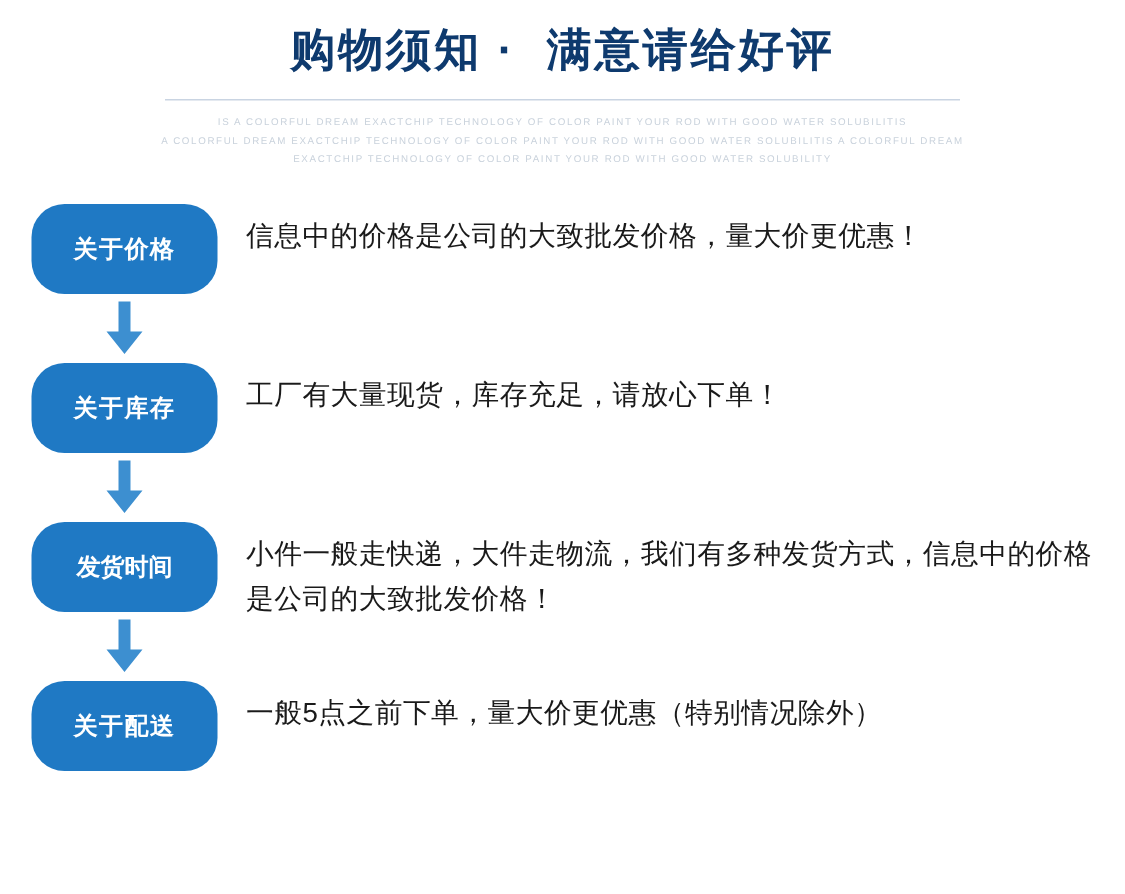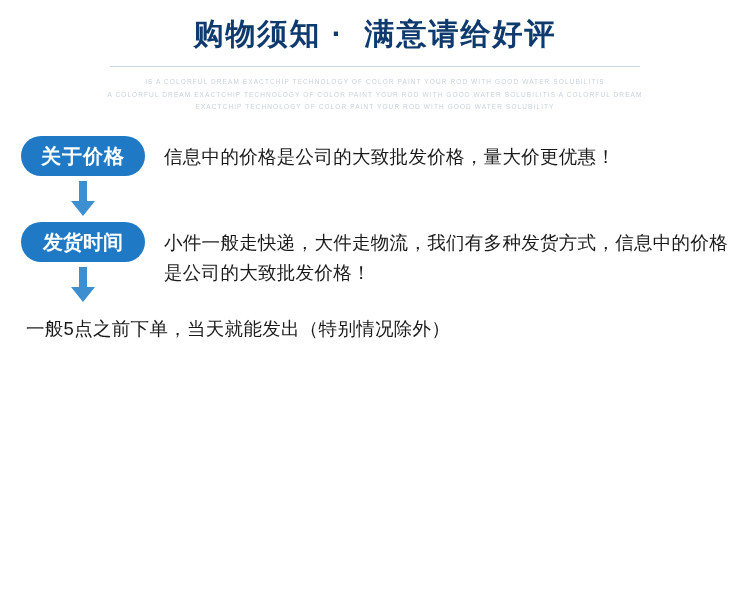--- a/index.html
+++ b/index.html
@@ -63,25 +63,25 @@
   }
   .badge-col {
     width: 138px;
     flex: 0 0 138px;
     display: flex;
     flex-direction: column;
     align-items: center;
   }
   .badge {
     width: 124px;
-    height: 40px;
+    height: 60px;
     border-radius: 22px;
     background: #1f79c4;
     color: #ffffff;
-    font-size: 20px;
+    font-size: 16px;
     font-weight: bold;
     letter-spacing: 1px;
     display: flex;
     align-items: center;
     justify-content: center;
     box-sizing: border-box;
   }
   .badge-wide {
     letter-spacing: 0px;
   }
@@ -135,35 +135,51 @@
             <polygon points="11,2 19,2 19,22 27,22 15,37 3,22 11,22" fill="#3d8fd0"></polygon>
           </svg>
         </div>
       </div>
       <div class="text-col">
         <div class="row-text">信息中的价格是公司的大致批发价格，量大价更优惠！</div>
       </div>
     </div>
 
 
+    <div class="row">
+      <div class="badge-col">
+        <div class="badge">关于库存</div>
+        <div class="arrow">
+          <svg width="30" height="40" viewBox="0 0 30 40" aria-hidden="true">
+            <polygon points="11,2 19,2 19,22 27,22 15,37 3,22 11,22" fill="#3d8fd0"></polygon>
+          </svg>
+        </div>
+      </div>
+      <div class="text-col">
+        <div class="row-text">工厂有大量现货，库存充足，请放心下单！</div>
+      </div>
+    </div>
 
     <div class="row">
       <div class="badge-col">
         <div class="badge badge-wide">发货时间</div>
         <div class="arrow">
           <svg width="30" height="40" viewBox="0 0 30 40" aria-hidden="true">
             <polygon points="11,2 19,2 19,22 27,22 15,37 3,22 11,22" fill="#3d8fd0"></polygon>
           </svg>
         </div>
       </div>
       <div class="text-col">
         <div class="row-text two-line">小件一般走快递，大件走物流，我们有多种发货方式，信息中的价格是公司的大致批发价格！</div>
       </div>
     </div>
 
     <div class="row">
+      <div class="badge-col">
+        <div class="badge">关于配送</div>
+      </div>
       <div class="text-col">
-        <div class="row-text">一般5点之前下单，当天就能发出（特别情况除外）</div>
+        <div class="row-text">一般5点之前下单，量大价更优惠（特别情况除外）</div>
       </div>
     </div>
 
   </div>
 </div>
 
 </body></html>

